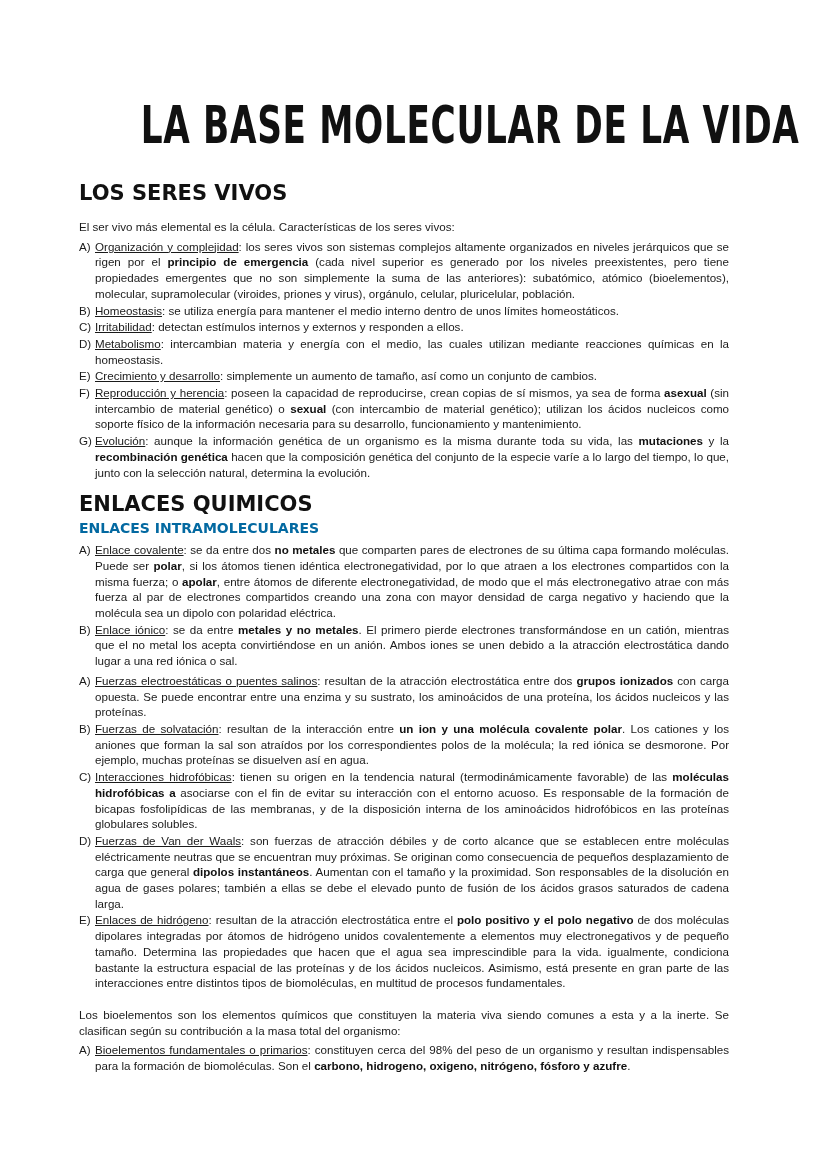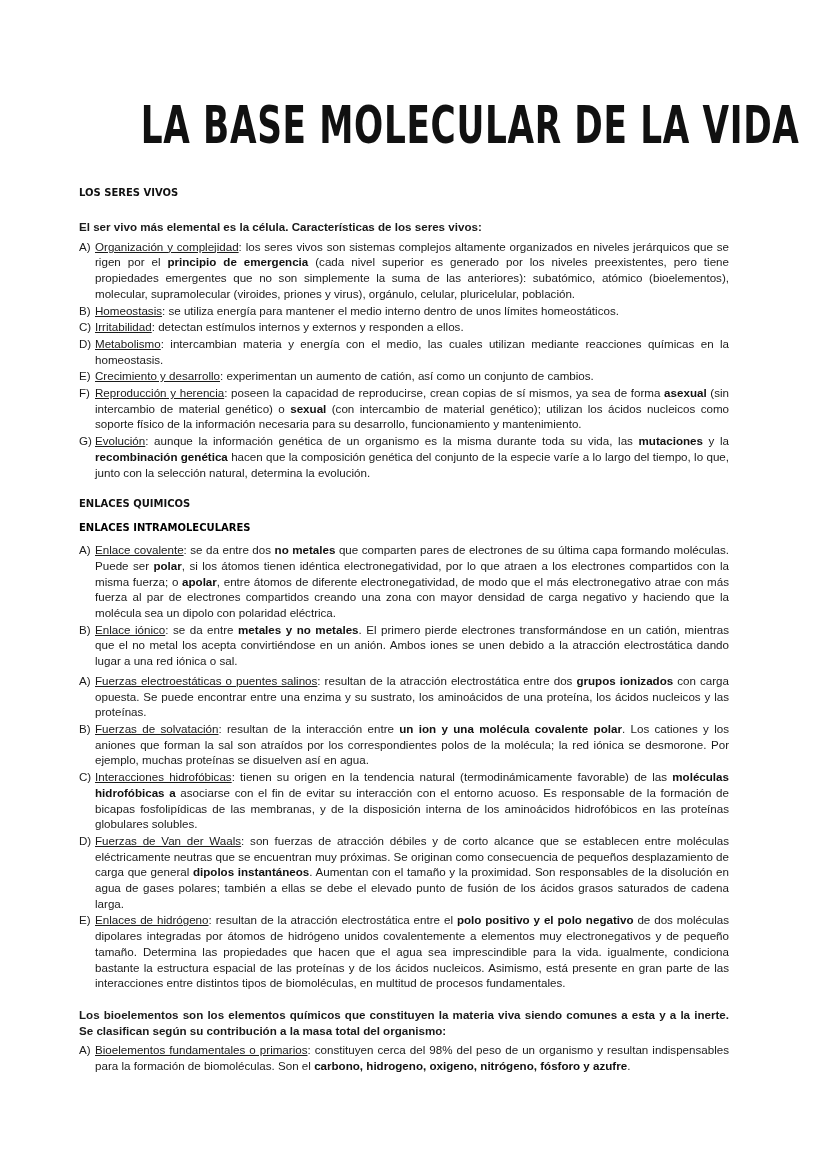--- a/index.html
+++ b/index.html
@@ -15,27 +15,27 @@
     transform: scaleX(0.66); transform-origin: 50% 50%;
     line-height: 64px; white-space: nowrap;
   }
   .content {
     position: absolute; left: 79px; width: 650px; top: 168px;
     font-family: "Liberation Sans", sans-serif;
     font-size: 11.6px; line-height: 15.7px; text-align: justify;
   }
   h2 {
     font-family: "DejaVu Sans", sans-serif; font-weight: bold;
-    font-size: 10px; margin: 0 0 5px 0; line-height: 20px; color: #111;
+    font-size: 21px; margin: 0 0 5px 0; line-height: 20px; color: #111;
   }
   h3 {
     font-family: "DejaVu Sans", sans-serif; font-weight: bold;
-    font-size: 10px; margin: 0 0 5px 0; line-height: 18px; color: #000000;
+    font-size: 14px; margin: 0 0 5px 0; line-height: 18px; color: #0369a1;
   }
-  p.intro { margin: 16px 0 4px 0; font-weight: bold; }
+  p.intro { margin: 16px 0 4px 0; }
   .list { margin: 0; padding: 0; }
   .item { position: relative; padding-left: 16px; margin: 0 0 1px 0; }
   .item .mk { position: absolute; left: 0; top: 0; }
   .u { text-decoration: underline; }
   b { font-weight: bold; color: #111; }
   .section { margin-bottom: 14px; }
   .sub { margin-top: 4px; }
 </style>
 </head>
 <body>
@@ -45,21 +45,21 @@
   <div class="content" id="content">
       <div class="section">
         <h2>LOS SERES VIVOS</h2>
         <p class="intro"><span>El ser vivo más elemental es la célula. Características de los seres vivos:</span></p>
         <div>
           <div class="list">
             <div class="item"><span class="mk">A)</span><span class="u">Organización y complejidad</span><span>: los seres vivos son sistemas complejos altamente organizados en niveles jerárquicos que se rigen por el </span><b>principio de emergencia</b><span> (cada nivel superior es generado por los niveles preexistentes, pero tiene propiedades emergentes que no son simplemente la suma de las anteriores): subatómico, atómico (bioelementos), molecular, supramolecular (viroides, priones y virus), orgánulo, celular, pluricelular, población.</span></div>
             <div class="item"><span class="mk">B)</span><span class="u">Homeostasis</span><span>: se utiliza energía para mantener el medio interno dentro de unos límites homeostáticos.</span></div>
             <div class="item"><span class="mk">C)</span><span class="u">Irritabilidad</span><span>: detectan estímulos internos y externos y responden a ellos.</span></div>
             <div class="item"><span class="mk">D)</span><span class="u">Metabolismo</span><span>: intercambian materia y energía con el medio, las cuales utilizan mediante reacciones químicas en la homeostasis.</span></div>
-            <div class="item"><span class="mk">E)</span><span class="u">Crecimiento y desarrollo</span><span>: experimentan un aumento de catión, así como un conjunto de cambios.</span></div>
+            <div class="item"><span class="mk">E)</span><span class="u">Crecimiento y desarrollo</span><span>: simplemente un aumento de tamaño, así como un conjunto de cambios.</span></div>
             <div class="item"><span class="mk">F)</span><span class="u">Reproducción y herencia</span><span>: poseen la capacidad de reproducirse, crean copias de sí mismos, ya sea de forma </span><b>asexual</b><span> (sin intercambio de material genético) o </span><b>sexual</b><span> (con intercambio de material genético); utilizan los ácidos nucleicos como soporte físico de la información necesaria para su desarrollo, funcionamiento y mantenimiento.</span></div>
             <div class="item"><span class="mk">G)</span><span class="u">Evolución</span><span>: aunque la información genética de un organismo es la misma durante toda su vida, las </span><b>mutaciones</b><span> y la </span><b>recombinación genética</b><span> hacen que la composición genética del conjunto de la especie varíe a lo largo del tiempo, lo que, junto con la selección natural, determina la evolución.</span></div>
           </div>
         </div>
       </div>
       <div class="section">
         <h2>ENLACES QUIMICOS</h2>
         <div>
           <h3>ENLACES INTRAMOLECULARES</h3>
           <div class="list">

